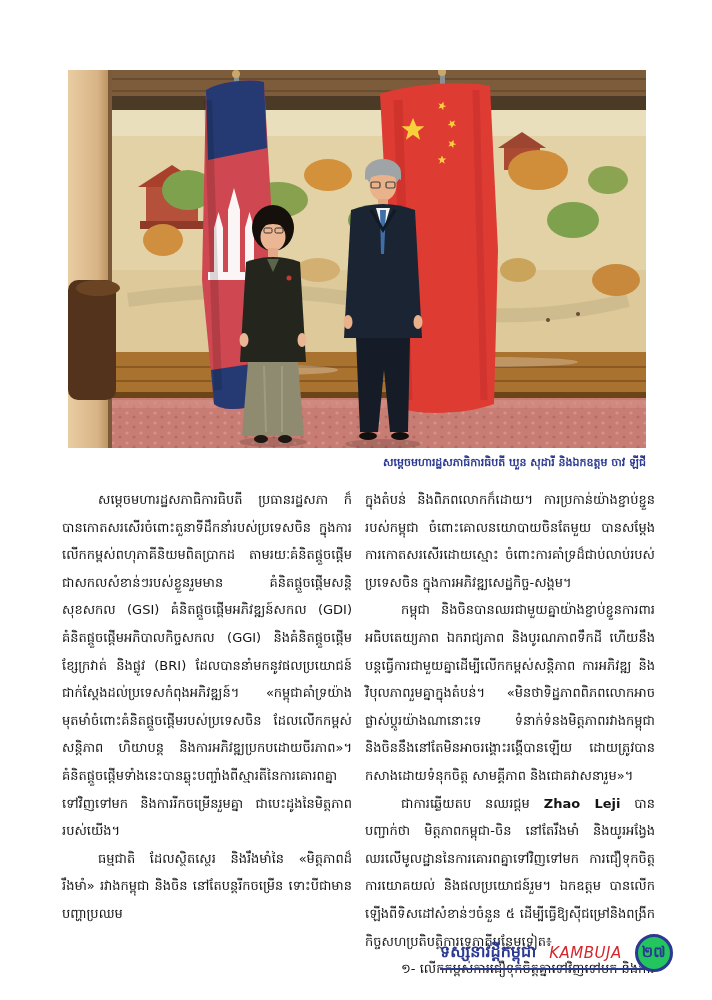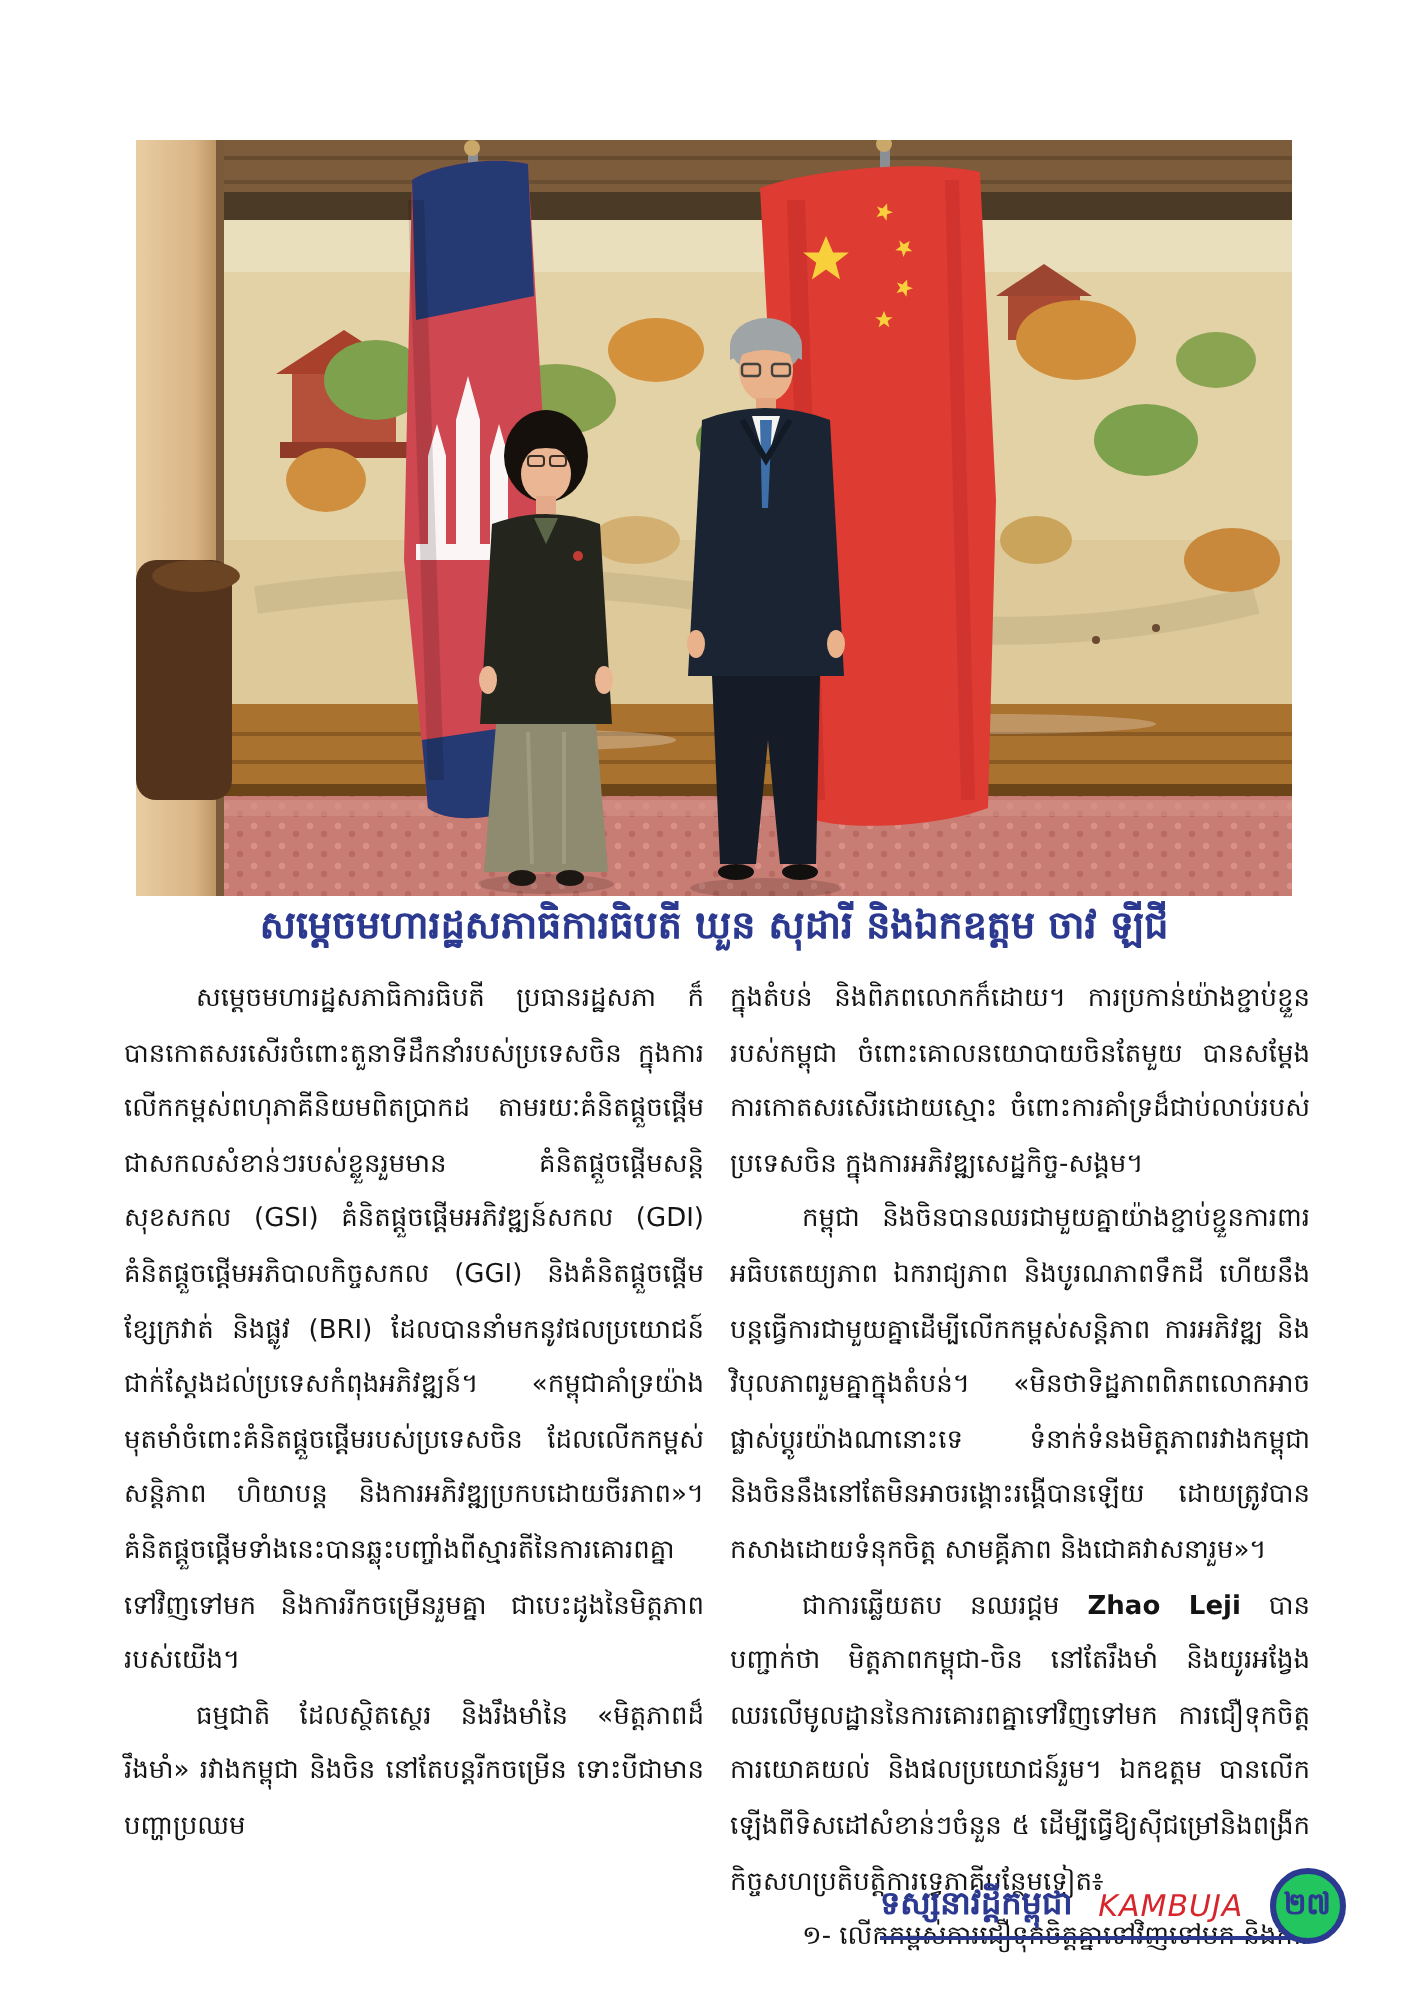--- a/index.html
+++ b/index.html
@@ -9,22 +9,22 @@
     font-family:"DejaVu Sans","Liberation Sans",sans-serif;
     position:relative; overflow:hidden;
   }
 
   
   .photo-wrap { position:absolute; left:68px; top:70px; width:578px; height:378px; }
   .photo-wrap svg { display:block; }
 
   .caption {
     position:absolute; left:68px; top:451px; width:578px;
-    text-align:center; color:#2b3990;
-    font-size:19px; font-weight:bold; line-height:24px;
+    text-align:right; color:#2b3990;
+    font-size:11px; font-weight:bold; line-height:24px;
   }
 
   
   .columns {
     position:absolute; left:62px; top:486px; width:593px;
     display:flex; gap:13px;
   }
   .col {
     width:290px;
     font-size:13px; line-height:27.6px;

